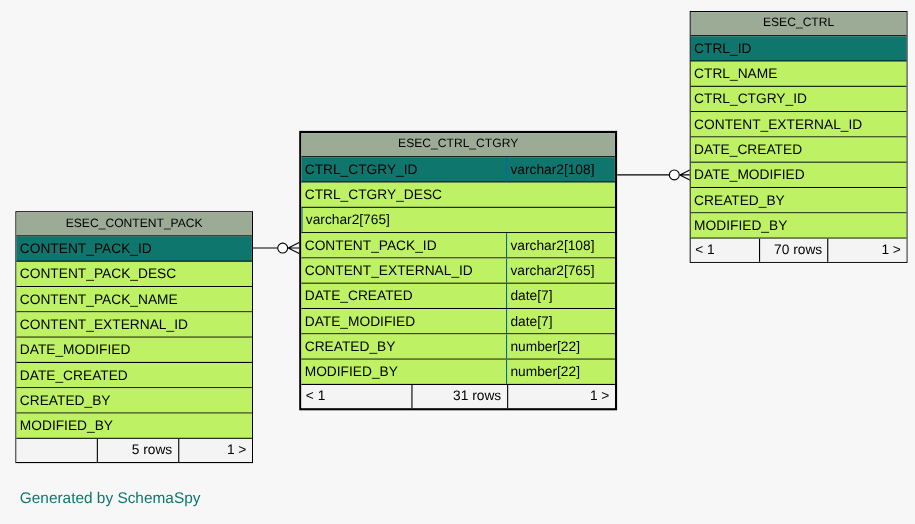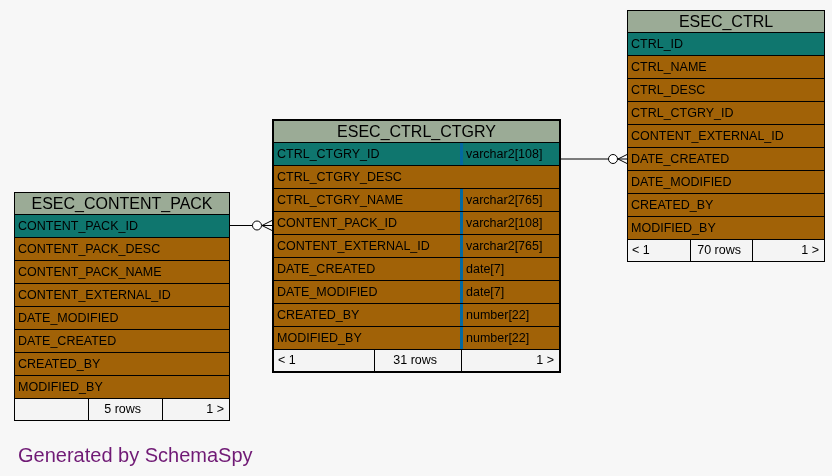--- a/index.html
+++ b/index.html
@@ -19,65 +19,65 @@
     border: 1px solid #000000;
     box-sizing: border-box;
     cursor: pointer;
   }
   .table.emph { border-width: 2px; }
 
   .thead {
     background: #9bab96;
     height: 22px; line-height: 21px;
     text-align: center;
-    font-size: 16px;
+    font-size: 11px;
     color: #000000;
     border-bottom: 1px solid #000000;
     box-sizing: border-box;
     white-space: nowrap; overflow: hidden;
   }
   .trow {
     height: 23px; line-height: 22px;
     font-size: 12.5px;
     color: #000000;
     display: flex;
     border-bottom: 1px solid #000000;
     box-sizing: border-box;
-    background: #a16207;
+    background: #bef264;
   }
   .trow.pk { background: #0f766e; }
   .cname { flex: 1 1 auto; padding-left: 3px; white-space: nowrap; overflow: hidden; }
   .ctype {
     flex: 0 0 99px; width: 99px;
-    border-left: 3px solid #0369a1;
+    border-left: 1px solid #0369a1;
     padding-left: 3px;
     box-sizing: border-box;
     white-space: nowrap; overflow: hidden;
   }
   .tfoot {
     display: flex;
     height: 21px; line-height: 20px;
     font-size: 12.5px;
     background: #f4f4f4;
     color: #000000;
   }
   .fcell { box-sizing: border-box; white-space: nowrap; overflow: hidden; }
   .fcell + .fcell { border-left: 1px solid #000000; }
   .f1 { text-align: left;  padding-left: 4px; }
-  .f2 { text-align: center; padding-right: 5px; }
+  .f2 { text-align: right; padding-right: 5px; }
   .f3 { text-align: right; padding-right: 5px; }
   .t0 .f1 { flex: 0 0 34%; }   .t0 .f2 { flex: 0 0 34.5%; } .t0 .f3 { flex: 1 1 auto; }
   .t1 .f1 { flex: 0 0 35%; }   .t1 .f2 { flex: 0 0 30.5%; } .t1 .f3 { flex: 1 1 auto; }
   .t2 .f1 { flex: 0 0 31.5%; } .t2 .f2 { flex: 0 0 32%; }   .t2 .f3 { flex: 1 1 auto; }
 
   .caption {
     position: absolute;
     left: 18px; top: 444px;
-    font-size: 20px;
-    color: #701a75;
+    font-size: 14px;
+    color: #0f766e;
     white-space: nowrap;
   }
 </style>
 </head>
 <body>
 
 <div class="canvas">
 
   <svg class="connectors" width="832" height="476" viewBox="0 0 832 476">
 
@@ -130,21 +130,20 @@
   <div class="table t1 emph" style="left:272px; top:119px; width:289px;">
       <div class="thead">ESEC_CTRL_CTGRY</div>
       <div class="trow pk">
         <span class="cname">CTRL_CTGRY_ID</span>
         <span class="ctype">varchar2[108]</span>
       </div>
       <div class="trow">
         <span class="cname">CTRL_CTGRY_DESC</span>
       </div>
       <div class="trow">
-        <span class="cname">CTRL_CTGRY_NAME</span>
         <span class="ctype">varchar2[765]</span>
       </div>
       <div class="trow">
         <span class="cname">CONTENT_PACK_ID</span>
         <span class="ctype">varchar2[108]</span>
       </div>
       <div class="trow">
         <span class="cname">CONTENT_EXTERNAL_ID</span>
         <span class="ctype">varchar2[765]</span>
       </div>
@@ -173,23 +172,20 @@
 
   <div class="table t2" style="left:627px; top:10px; width:198px;">
       <div class="thead">ESEC_CTRL</div>
       <div class="trow pk">
         <span class="cname">CTRL_ID</span>
       </div>
       <div class="trow">
         <span class="cname">CTRL_NAME</span>
       </div>
       <div class="trow">
-        <span class="cname">CTRL_DESC</span>
-      </div>
-      <div class="trow">
         <span class="cname">CTRL_CTGRY_ID</span>
       </div>
       <div class="trow">
         <span class="cname">CONTENT_EXTERNAL_ID</span>
       </div>
       <div class="trow">
         <span class="cname">DATE_CREATED</span>
       </div>
       <div class="trow">
         <span class="cname">DATE_MODIFIED</span>

